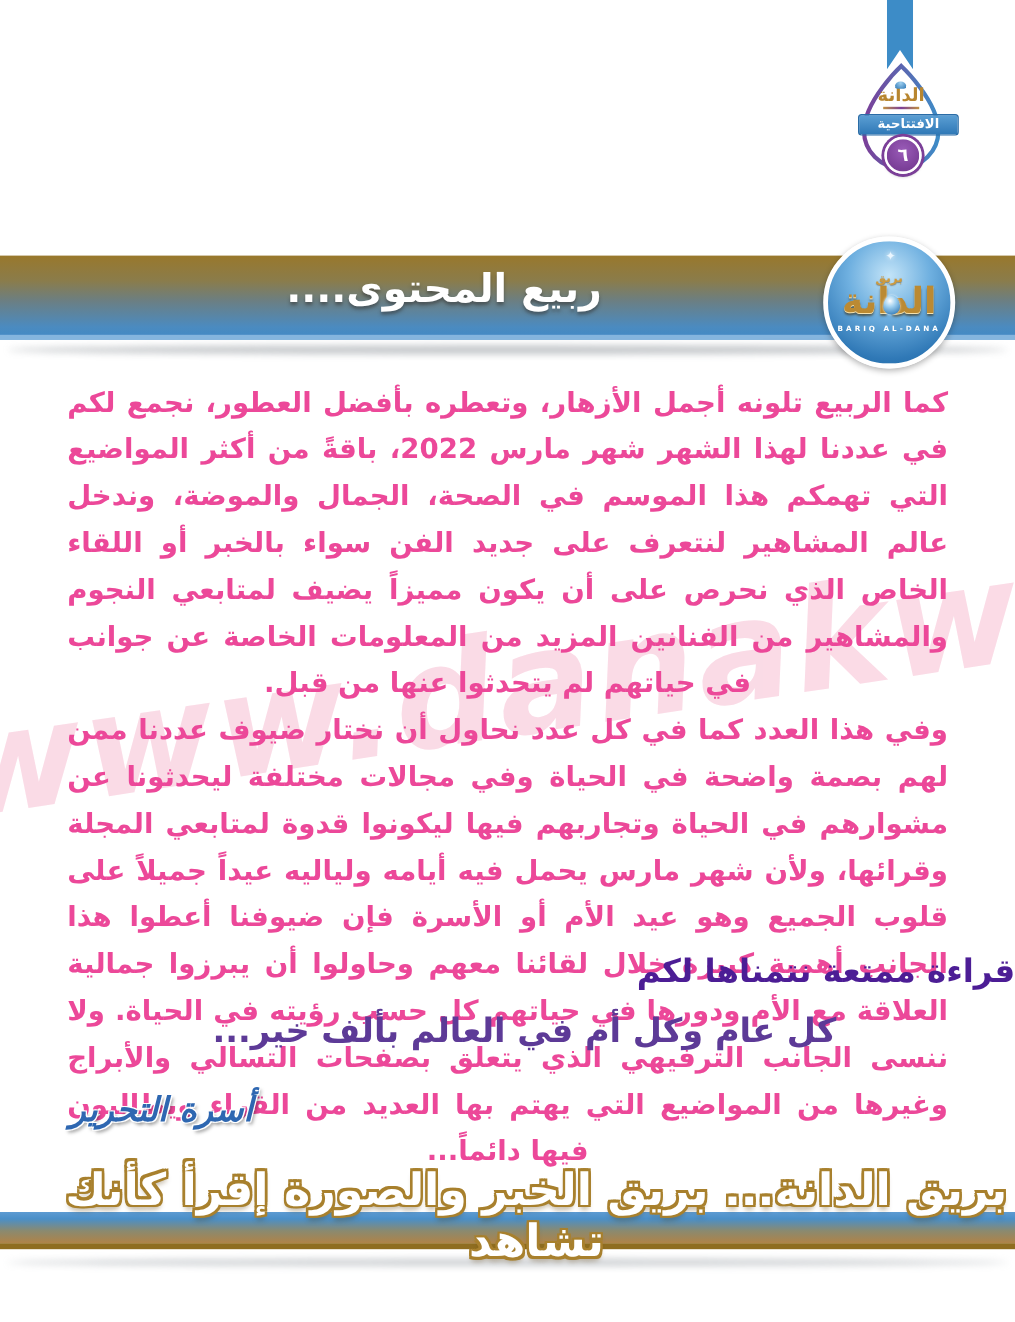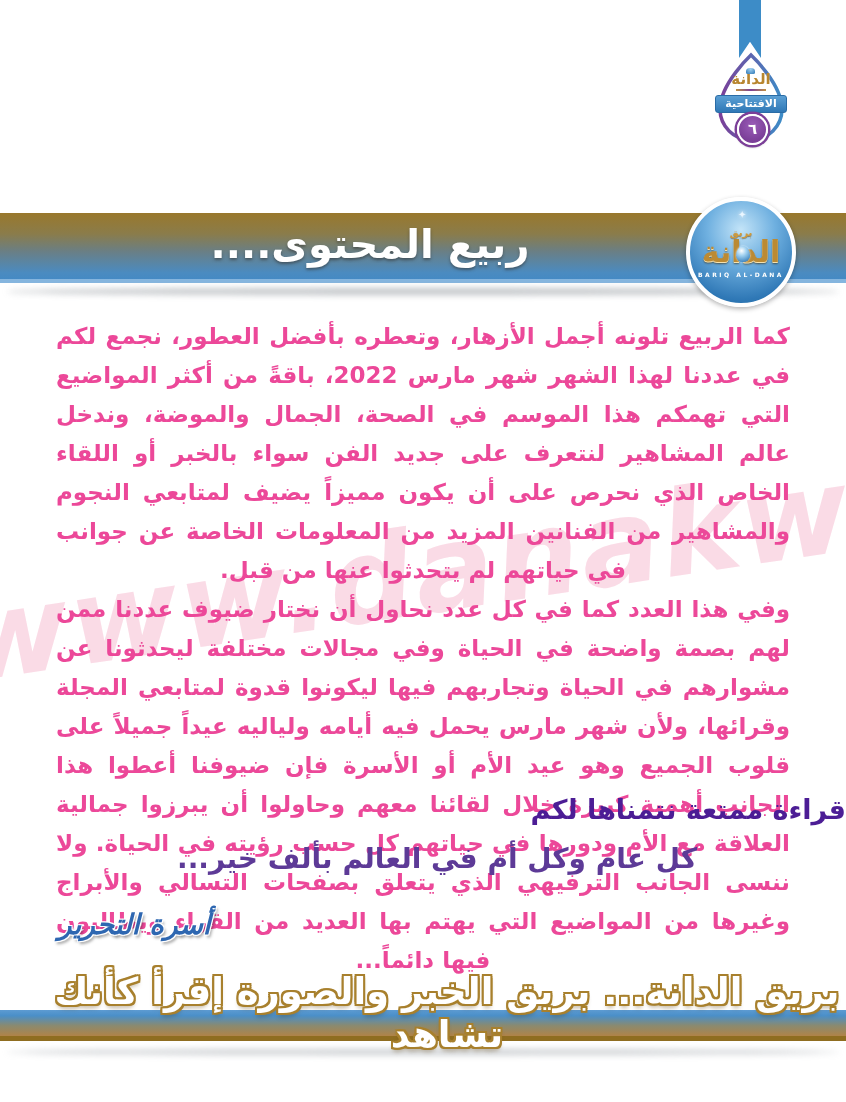--- a/index.html
+++ b/index.html
@@ -26,21 +26,21 @@
   .tab-mini-dome {
     position:absolute; left:746px; top:68px; width:9px; height:6px;
     background:radial-gradient(circle at 50% 20%, #9fd0f0, #2f78b6);
     border-radius:50% 50% 20% 20%;
   }
   .tab-mini-latin {
     position:absolute; left:736px; top:89px; width:30px; height:2px;
     background:linear-gradient(90deg,#c09040,#7b3f98,#c09040);
   }
   .tab-banner {
-    position:absolute; left:715px; top:95px; width:72px; height:18px;
+    position:absolute; left:715px; top:95px; width:84px; height:18px;
     background:linear-gradient(180deg,#5b9fd4,#2f78b6);
     border:1px solid #2a6ca6; border-radius:3px;
     color:#ffffff; font-size:11px; font-weight:bold; text-align:center; line-height:16px;
     direction:rtl;
   }
   .tab-number {
     position:absolute; left:737px; top:114px; width:31px; height:31px;
     background:radial-gradient(circle at 50% 35%, #9a5cb8, #7b3f98 70%);
     border:2px solid #ffffff; border-radius:50%;
     box-shadow:0 0 0 2.5px #7b3f98, 0 2px 3px rgba(0,0,0,.3);
@@ -55,21 +55,21 @@
   .header-band::after {
     content:""; position:absolute; left:0; bottom:0; width:100%; height:4px;
     background:#85b5de;
   }
   .band-shadow {
     position:absolute; left:6px; top:288px; width:834px; height:7px;
     background:#8d9399; filter:blur(3px); opacity:.55; border-radius:50%;
   }
   .header-title {
     position:absolute; left:0; top:221px; width:740px; text-align:center;
-    color:#ffffff; font-size:40px; font-weight:bold; direction:rtl;
+    color:#ffffff; font-size:33px; font-weight:bold; direction:rtl;
     text-shadow:0 2px 3px rgba(50,50,50,.55);
   }
   .header-logo {
     position:absolute; left:686px; top:197px; width:110px; height:110px;
     border-radius:50%;
     background:radial-gradient(circle at 50% 28%, #c3e4f8 0%, #6fb0e0 38%, #2f78b6 78%, #1f689f 100%);
     border:4px solid #ffffff;
     box-shadow:0 2px 5px rgba(0,0,0,.3);
     display:flex; flex-direction:column; align-items:center; justify-content:center;
   }

